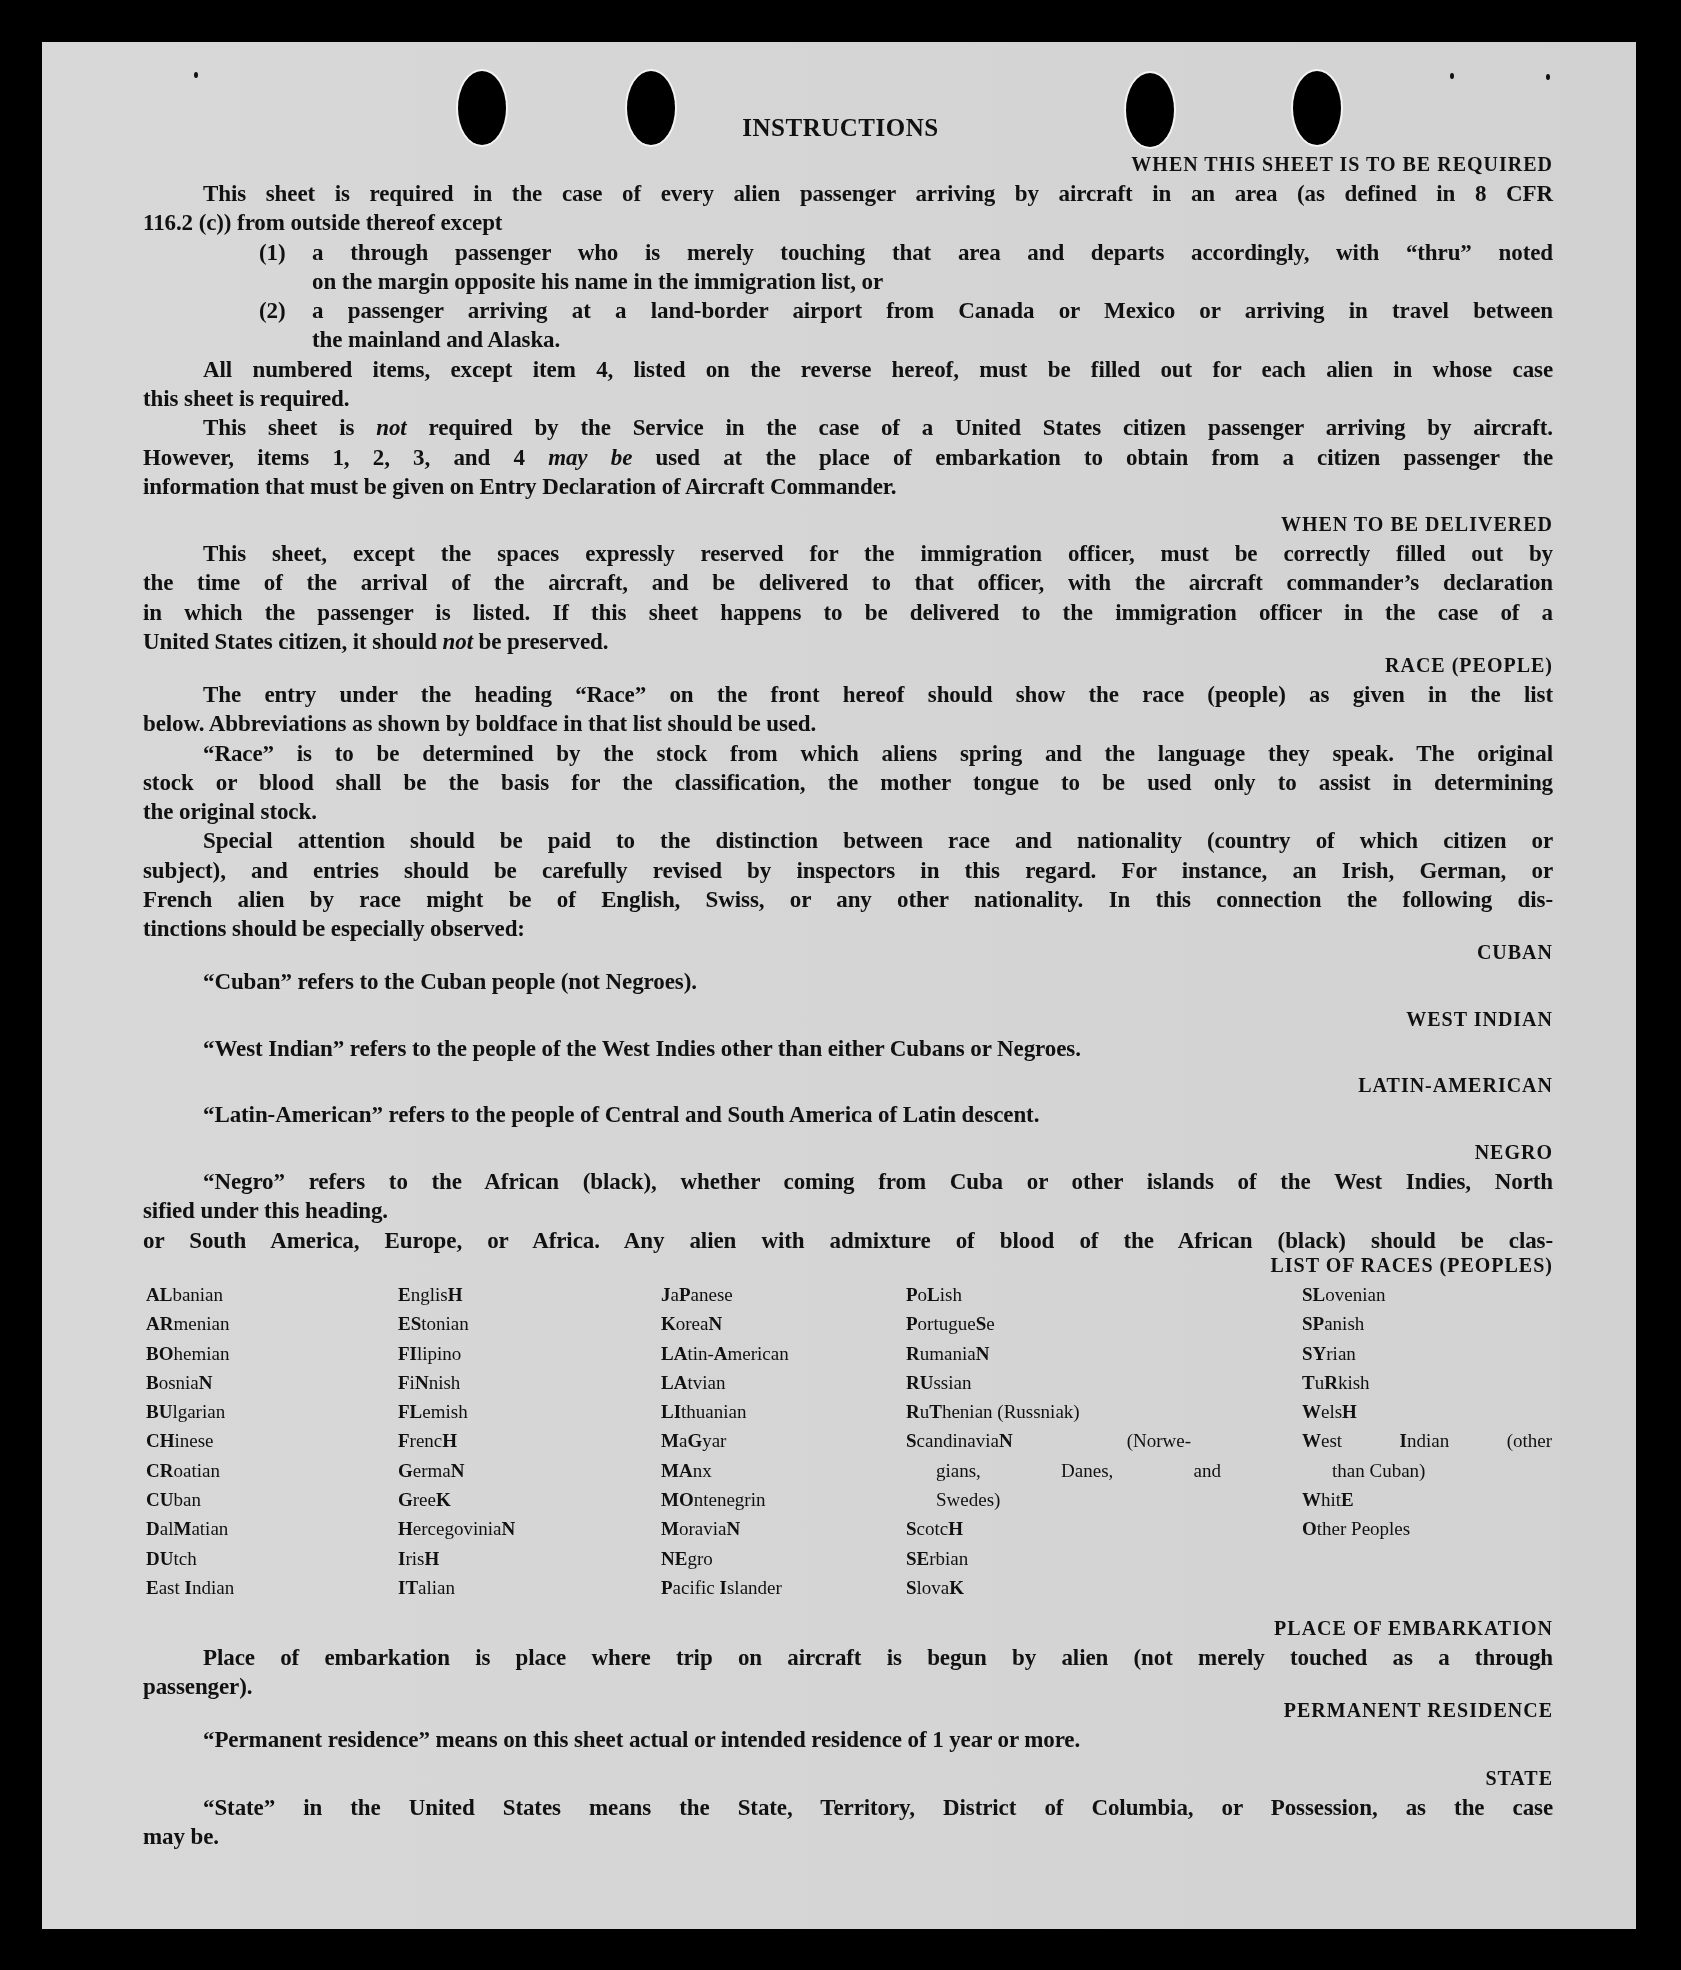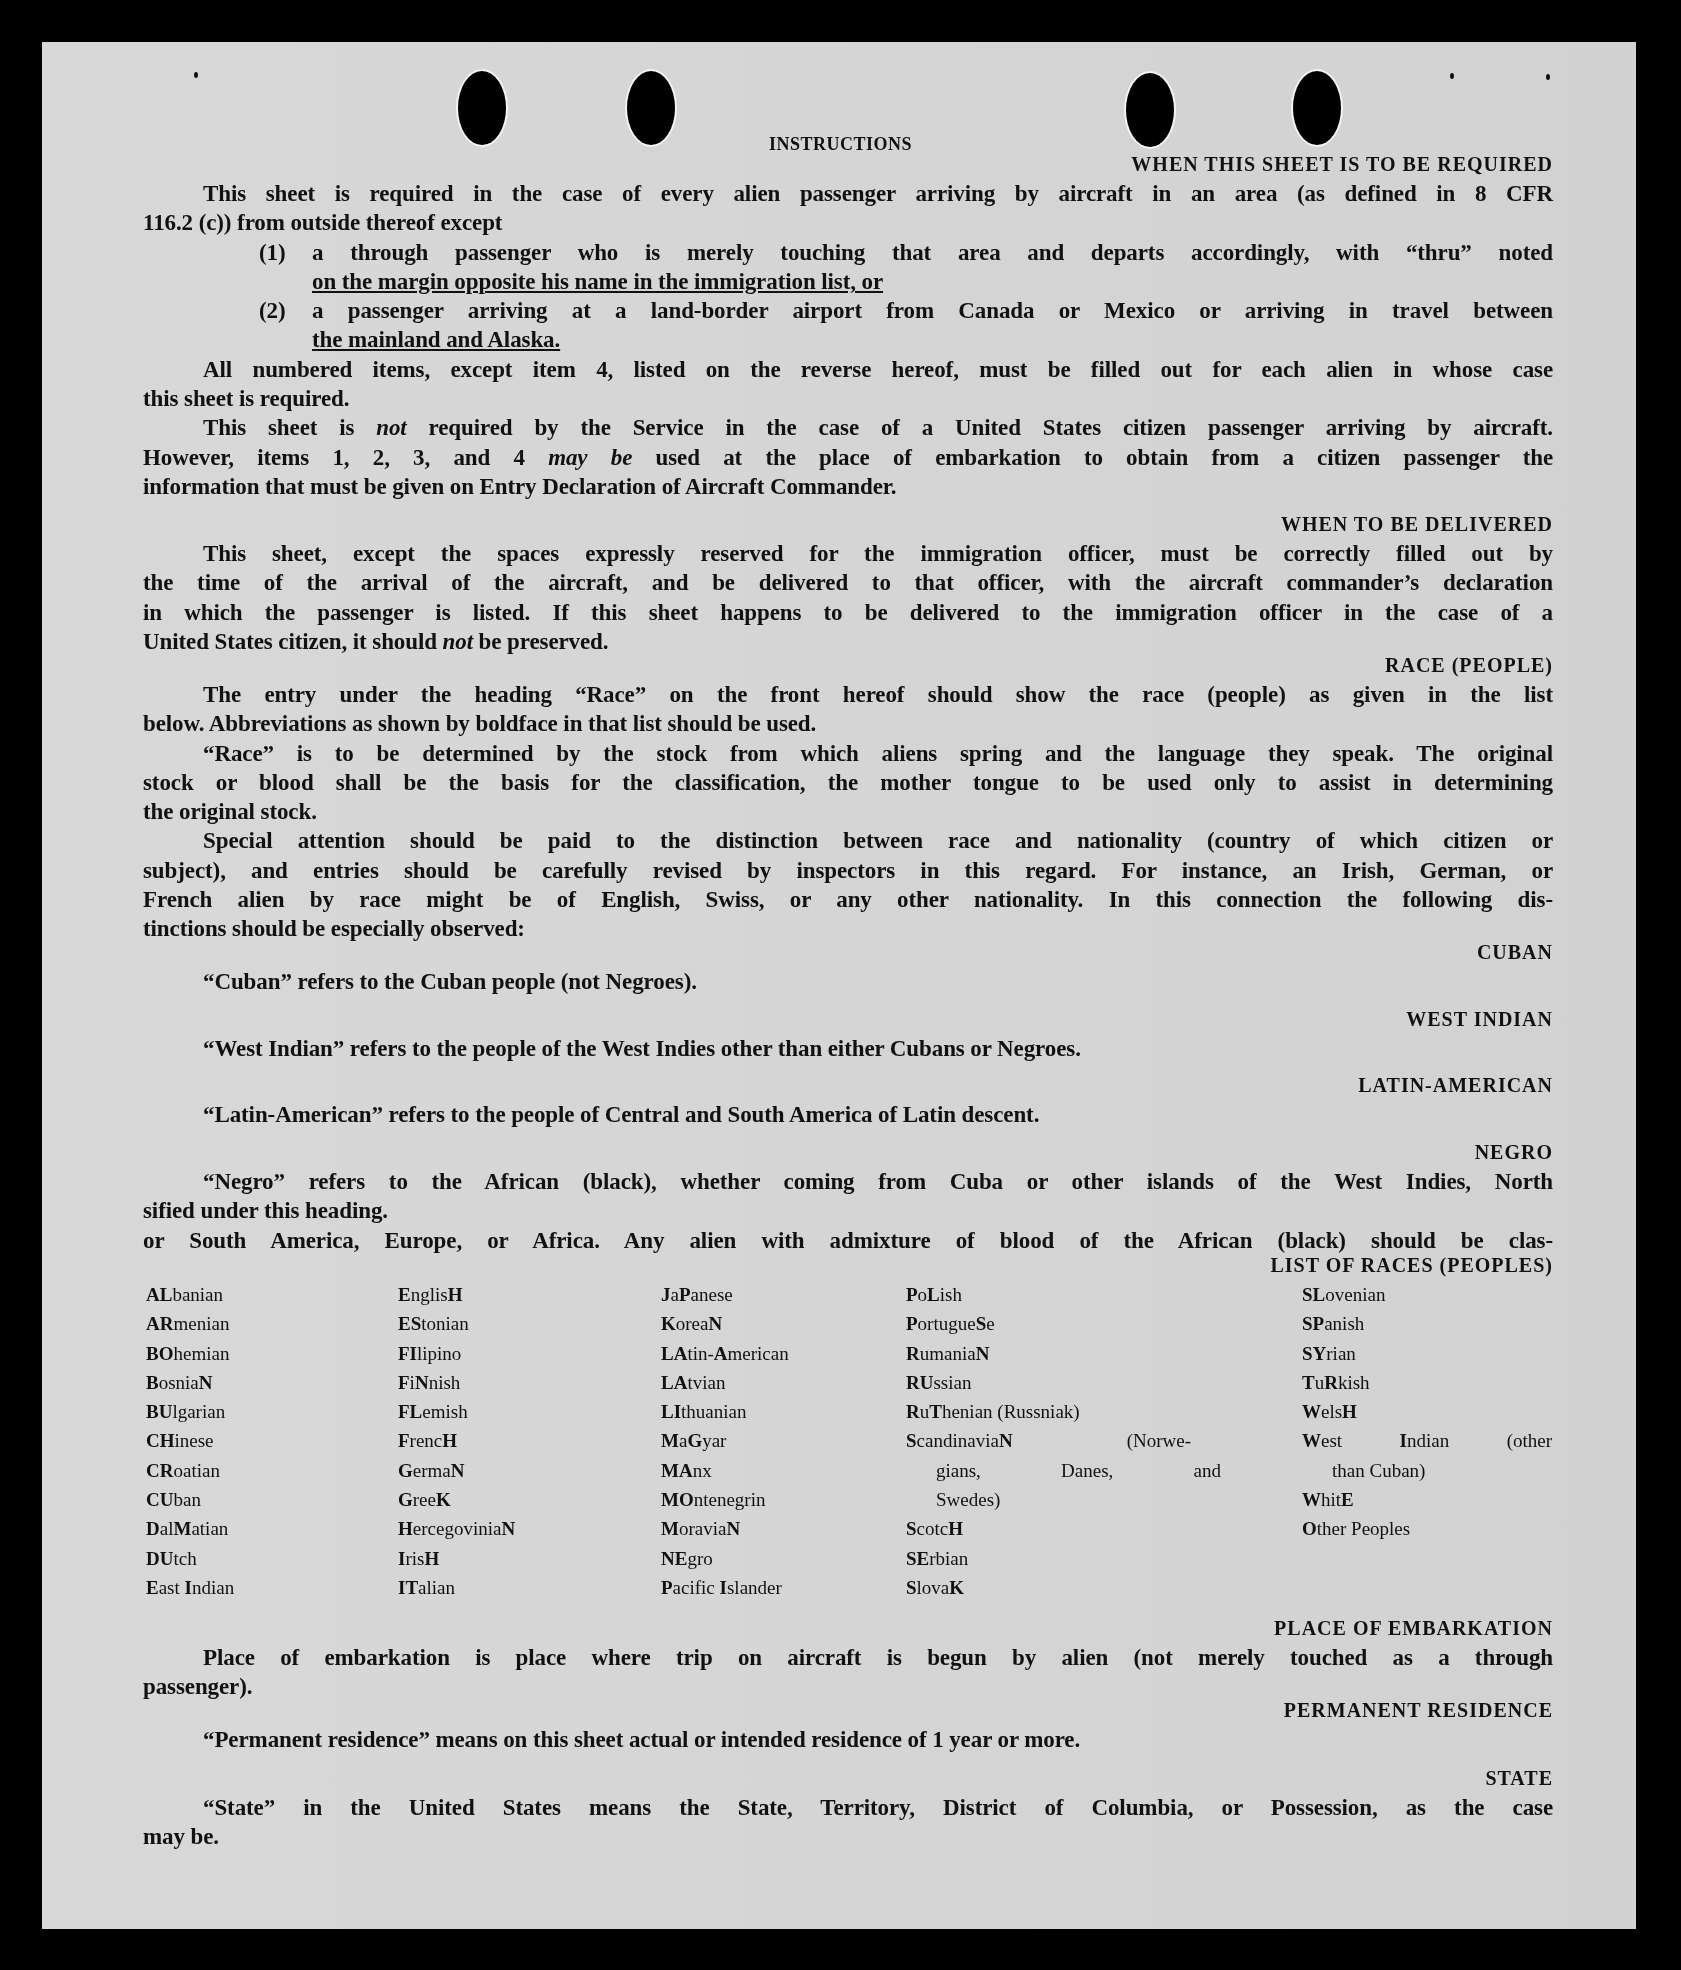--- a/index.html
+++ b/index.html
@@ -17,36 +17,36 @@
     background:#000; box-shadow:0 0 0 2px #f4f4f4;
   }
   .speck { position:absolute; width:4px; height:6px; border-radius:50%; background:#111; }
   .col {
     position:absolute; left:143px; width:1410px;
     font-size:23px; line-height:29.3px; font-weight:bold;
     letter-spacing:-0.1px;
   }
   .title {
     position:absolute; left:0; width:1681px; text-align:center;
-    font-size:18px; font-weight:bold; letter-spacing:0.5px;margin-top:20px;
+    font-size:25px; font-weight:bold; letter-spacing:0.5px;
   }
   .head {
     text-align:right; font-weight:bold; font-size:20px; letter-spacing:1px;
     line-height:29px; height:29px;
   }
   .ln {
     display:block; white-space:nowrap; text-align:justify; text-align-last:justify;
     height:29.3px; overflow:visible;
   }
   .ln.last { text-align-last:left; }
   .ln.ind { padding-left:60px; }
   .ln.item { padding-left:116px; position:relative; }
   .ln.item .num { position:absolute; left:116px; }
   .ln.item .txt { display:block; padding-left:53px; text-align:justify; text-align-last:justify; }
-  .ln.itemcont { padding-left:169px;text-decoration:underline; }
+  .ln.itemcont { padding-left:169px; }
   i { font-style:italic; }
   .races {
     position:absolute; left:146px; top:1280px; width:1410px; height:320px;
     font-size:19px; line-height:29.3px;
   }
   .race-col { position:absolute; top:0; }
   .race { display:block; white-space:nowrap; height:29.3px; font-weight:normal; }
   .race b { font-weight:bold; }
   .race.cont { padding-left:30px; }
   .race.just { width:285px; text-align:justify; text-align-last:justify; }

